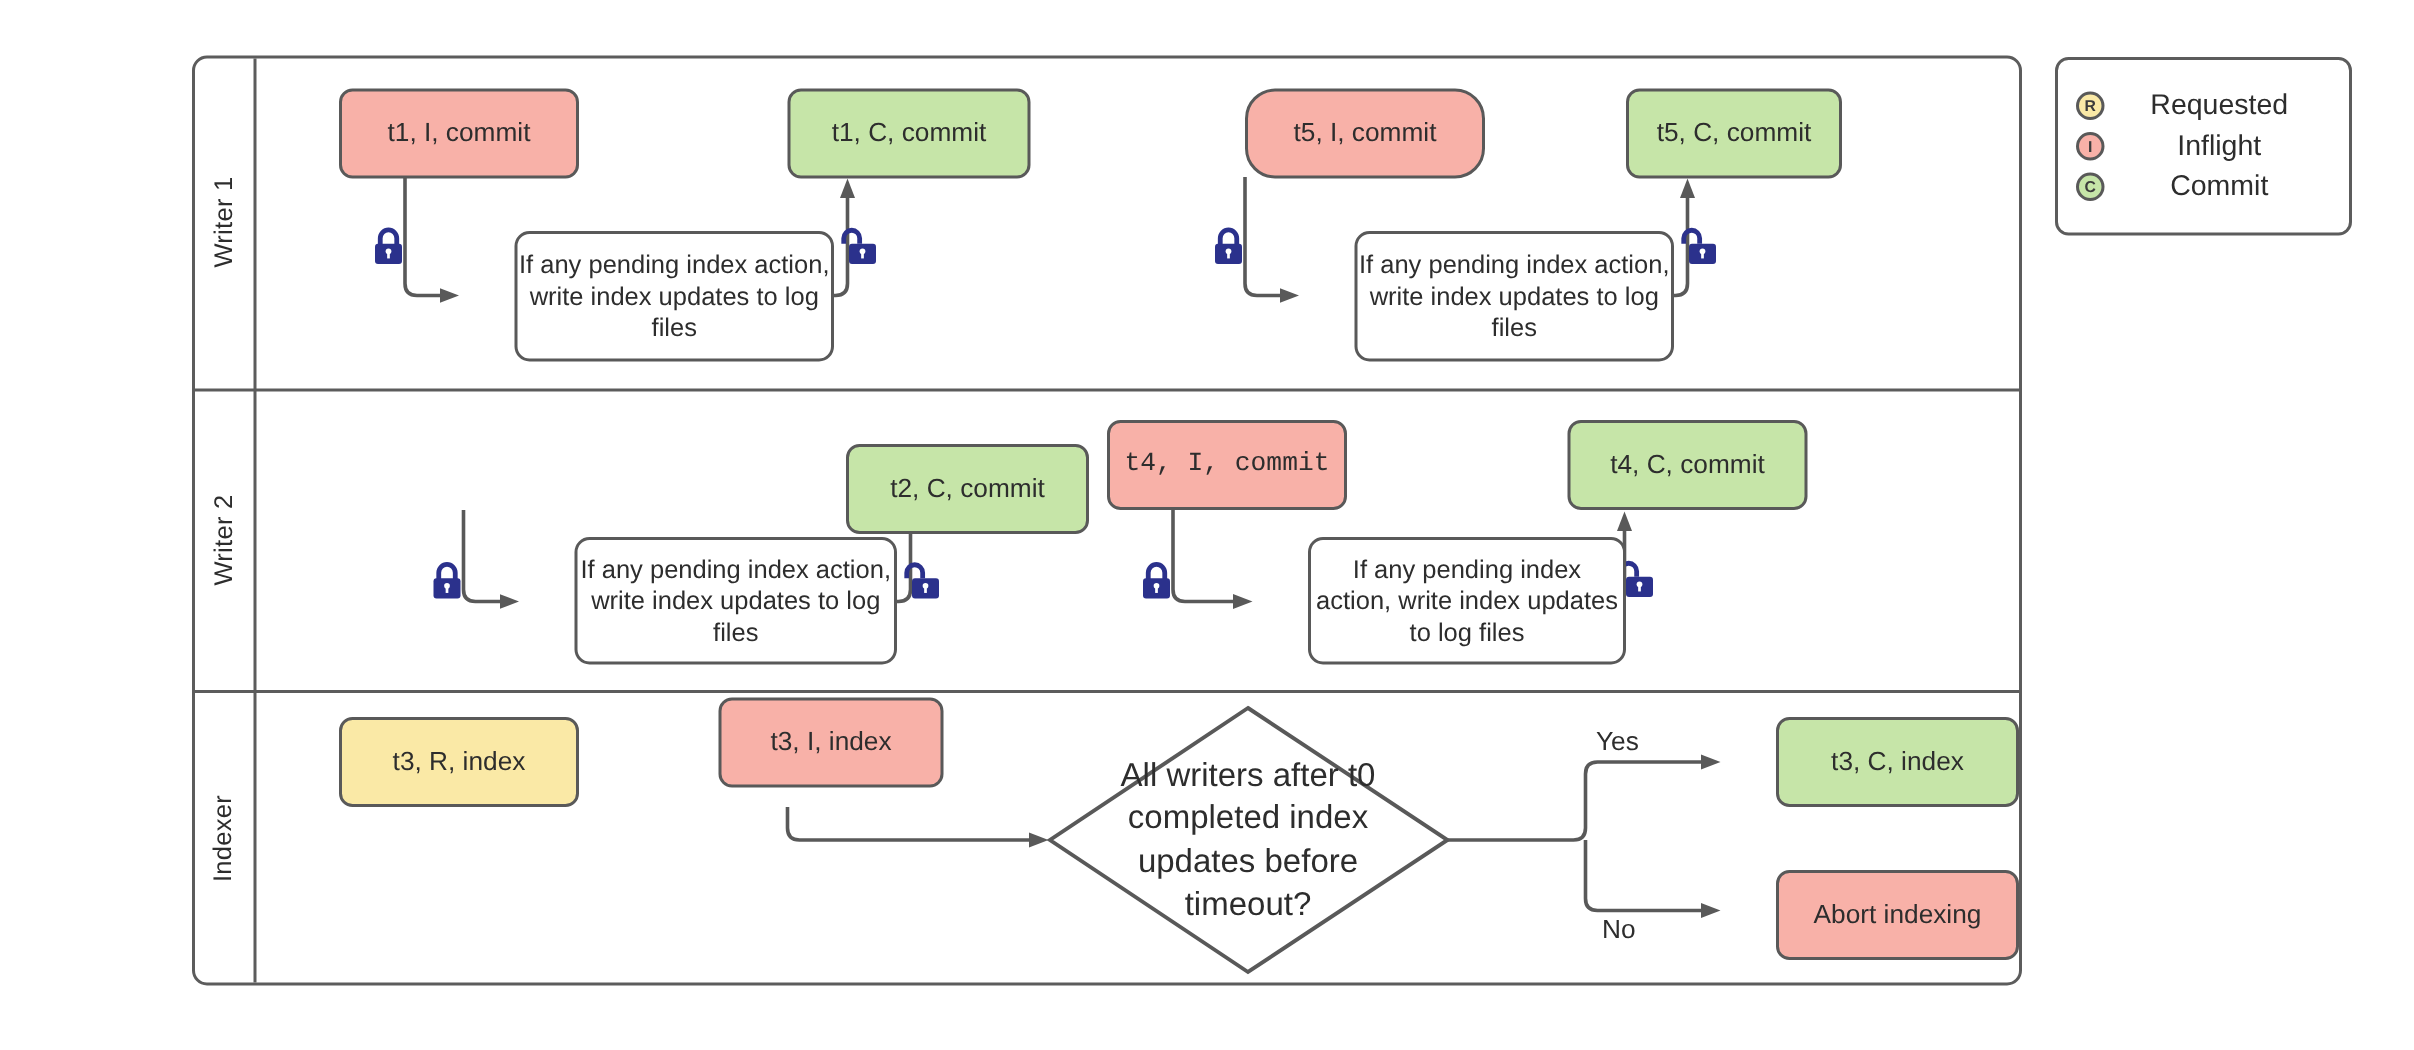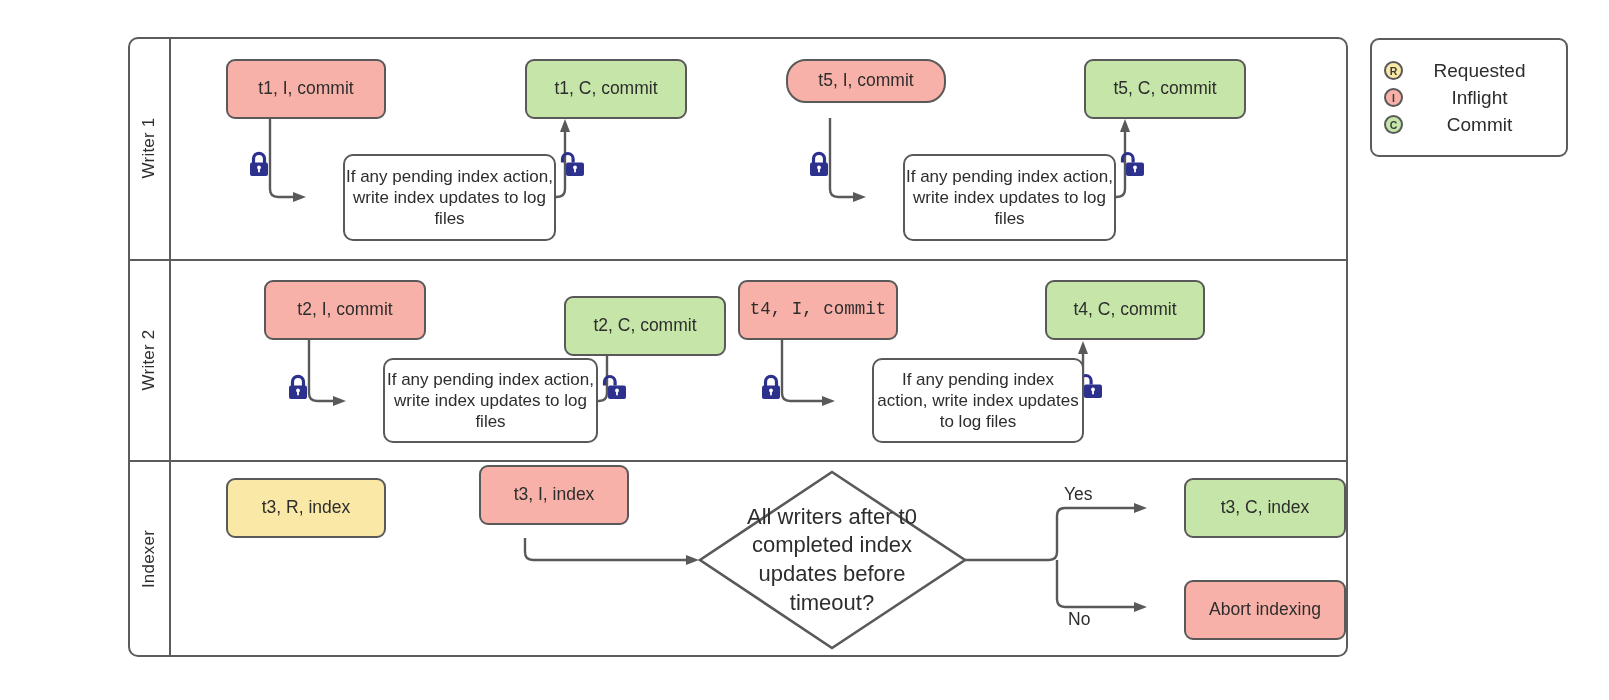--- a/index.html
+++ b/index.html
@@ -121,25 +121,24 @@
     <use href="#lockO" x="1118" y="150"></use>
     <use href="#lockC" x="287" y="373"></use>
     <use href="#lockO" x="600" y="373"></use>
     <use href="#lockC" x="760" y="373"></use>
     <use href="#lockO" x="1076" y="372"></use>
   </svg>
 
   <div class="box pink" style="left:190px; top:59px; width:160px; height:60px;">t1, I, commit</div>
   <div class="box proc" style="left:307px; top:154px; width:213px; height:87px;">If any pending index action, write index updates to log files</div>
   <div class="box green" style="left:489px; top:59px; width:162px; height:60px;">t1, C, commit</div>
-  <div class="box pink" style="left:750px; top:59px; width:160px; height:44px;border-radius:20px;">t5, I, commit</div>
+  <div class="box pink" style="left:794px; top:59px; width:160px; height:60px;border-radius:20px;">t5, I, commit</div>
   <div class="box proc" style="left:867px; top:154px; width:213px; height:87px;">If any pending index action, write index updates to log files</div>
-  <div class="box green" style="left:1048px; top:59px; width:162px; height:60px;">t5, C, commit</div>
+  <div class="box green" style="left:1048px; top:59px; width:144px; height:60px;">t5, C, commit</div>
 
-  <div class="box pink" style="left:228px; top:280px; width:162px; height:60px;">t2, I, commit</div>
   <div class="box proc" style="left:347px; top:358px; width:215px; height:85px;">If any pending index action, write index updates to log files</div>
   <div class="box green" style="left:528px; top:296px; width:162px; height:60px;">t2, C, commit</div>
   <div class="box pink" style="left:702px; top:280px; width:160px; height:60px;font-family:Liberation Mono, monospace;">t4, I, commit</div>
   <div class="box proc" style="left:836px; top:358px; width:212px; height:85px;">If any pending index action, write index updates to log files</div>
   <div class="box green" style="left:1009px; top:280px; width:160px; height:60px;">t4, C, commit</div>
 
   <div class="box yellow" style="left:190px; top:478px; width:160px; height:60px;">t3, R, index</div>
   <div class="box pink" style="left:443px; top:465px; width:150px; height:60px;">t3, I, index</div>
   <div class="diamond-text">All writers after t0 completed index updates before timeout?</div>
   <div class="float-label" style="left:1064px; top:484px;">Yes</div>

